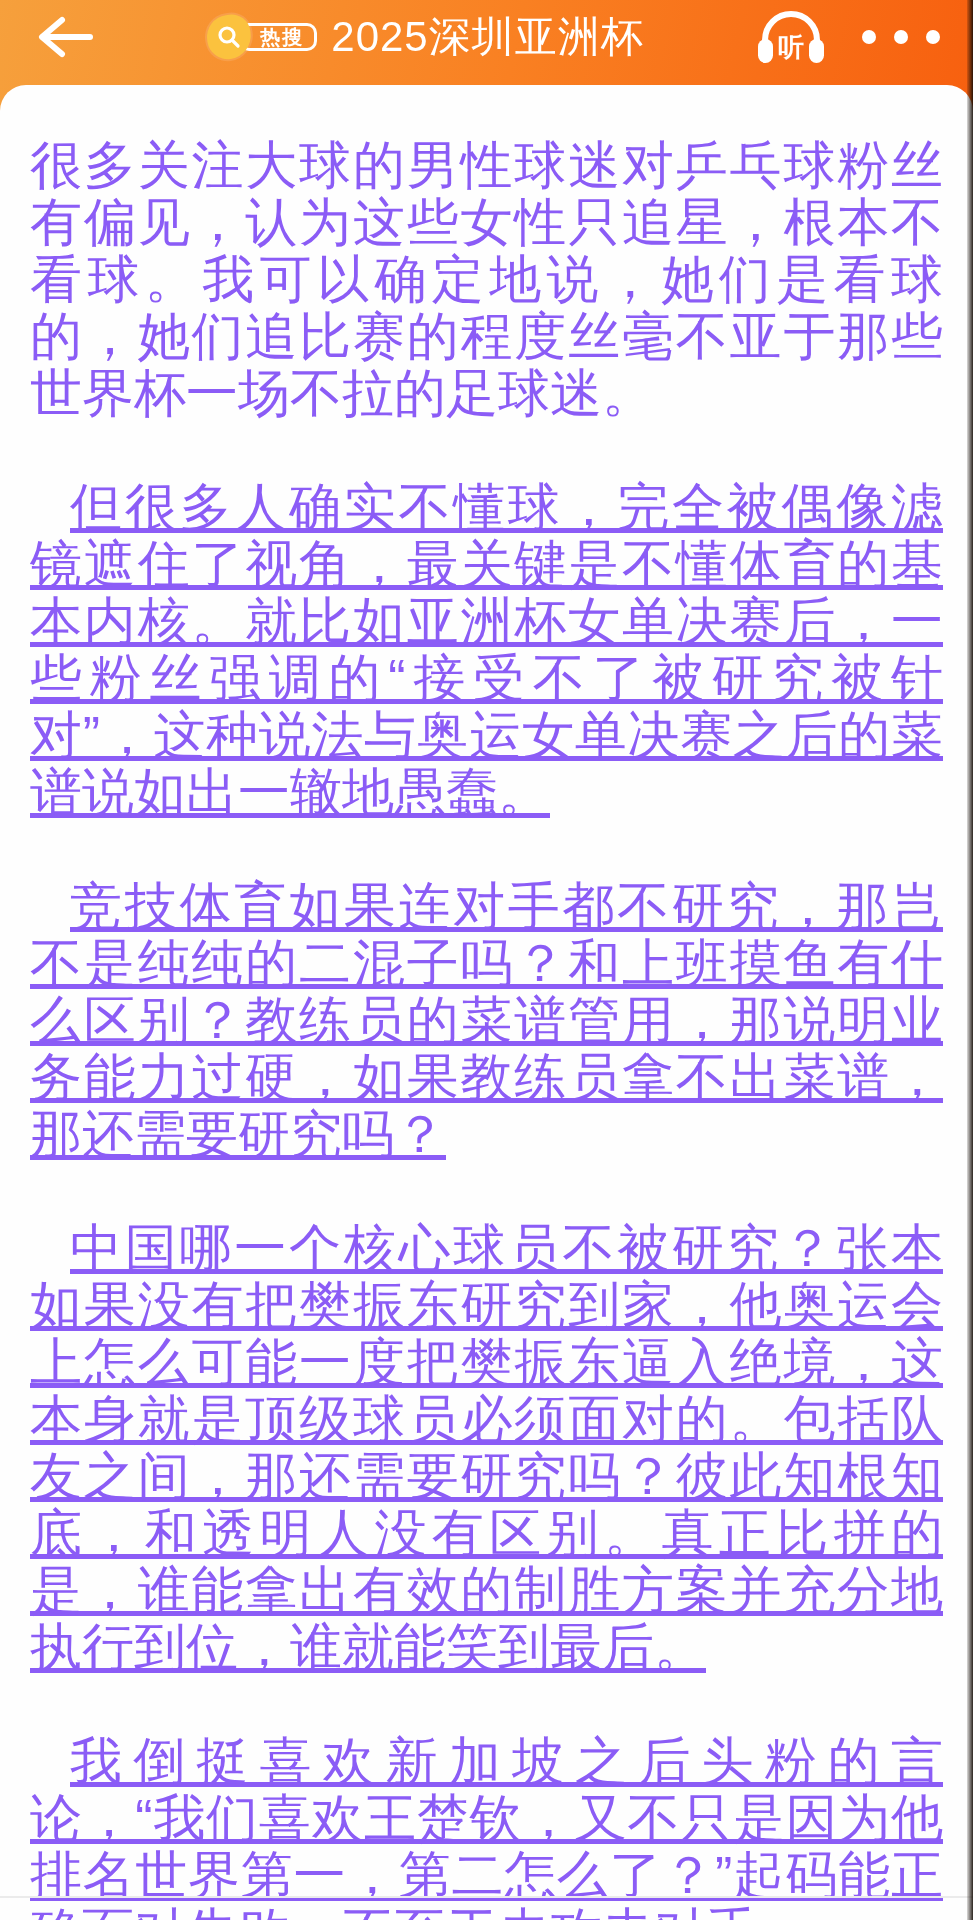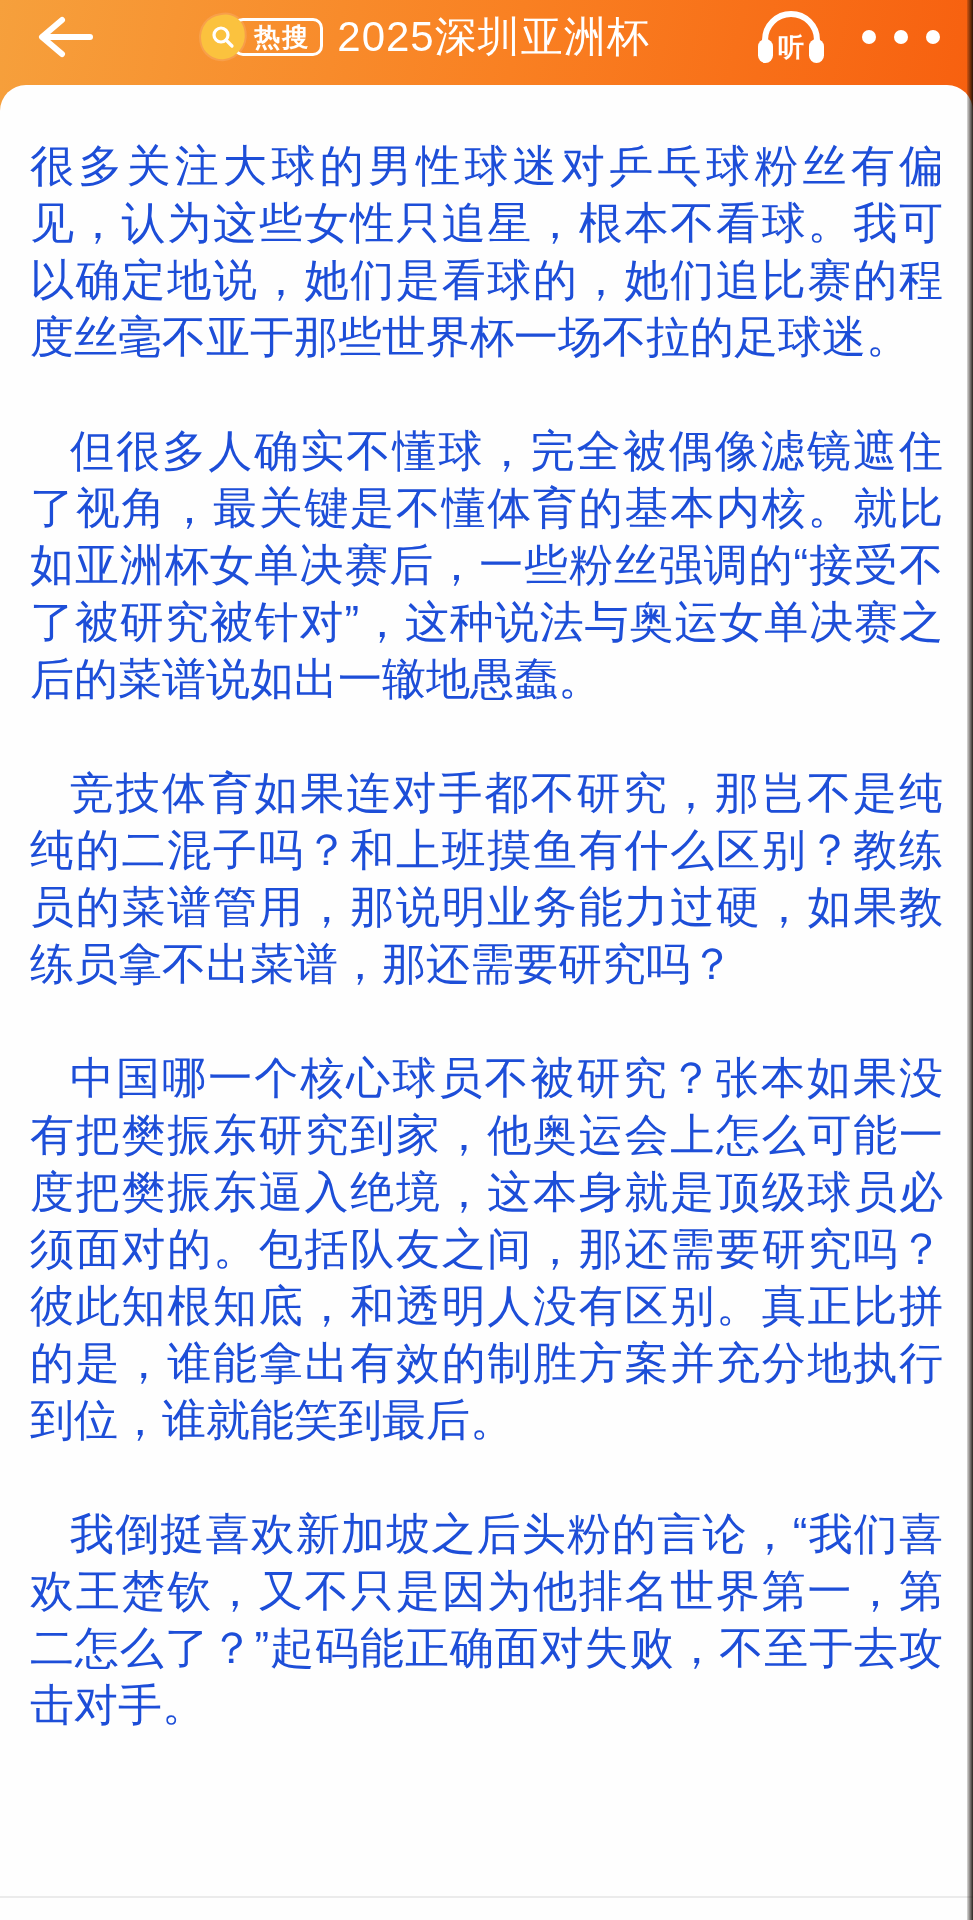--- a/index.html
+++ b/index.html
@@ -20,39 +20,39 @@
   .header-center { display:flex; align-items:center; margin:0 auto; gap:14px; }
   .hot-badge { display:flex; align-items:center; cursor:pointer; }
   .badge-circle {
     width:44px; height:44px; background:#fbc23e;
     border-radius:54% 46% 58% 50%; transform:rotate(-8deg);
     display:flex; align-items:center; justify-content:center;
     position:relative; z-index:2; box-shadow:0 0 0 2px rgba(255,255,255,0.12);
   }
   .badge-rect {
     margin-left:-12px; border:3px solid #fff; border-radius:10px;
-    height:38px; display:flex; align-items:center;
-    padding:0 10px 0 18px; font-size:26px; font-weight:bold; color:#fff;
+    height:28px; display:flex; align-items:center;
+    padding:0 10px 0 18px; font-size:20px; font-weight:bold; color:#fff;
     letter-spacing:2px;
   }
   .page-title { font-size:42px; font-weight:normal; color:#fff; letter-spacing:1px; }
   .header-right { display:flex; align-items:center; gap:26px; flex:0 0 auto; }
   .icon-btn { background:none; border:none; cursor:pointer; padding:0; line-height:0; }
 
   
   .card {
     position:absolute; top:85px; left:0; right:0; bottom:0;
     background:#fefefe; border-radius:26px 26px 0 0;
     padding:52px 30px 0 30px;
   }
   .card p {
-    font-size:44px; line-height:57px; color:#1d4ed8;
+    font-size:52px; line-height:57px; color:#8b5cf6;
     margin:0 0 57px 0; text-align:justify;
   }
-  .card p.indent { text-indent:40px; }
+  .card p.indent { text-indent:40px;text-decoration:underline; }
 
   .bottom-divider {
     position:absolute; left:0; right:0; bottom:22px;
     height:2px; background:#ebebeb;
   }
 
   
   .right-edge {
     position:absolute; top:0; right:0; width:6px; height:1920px;
     background:linear-gradient(to right, rgba(20,12,6,0.15), rgba(20,12,6,0.9));

